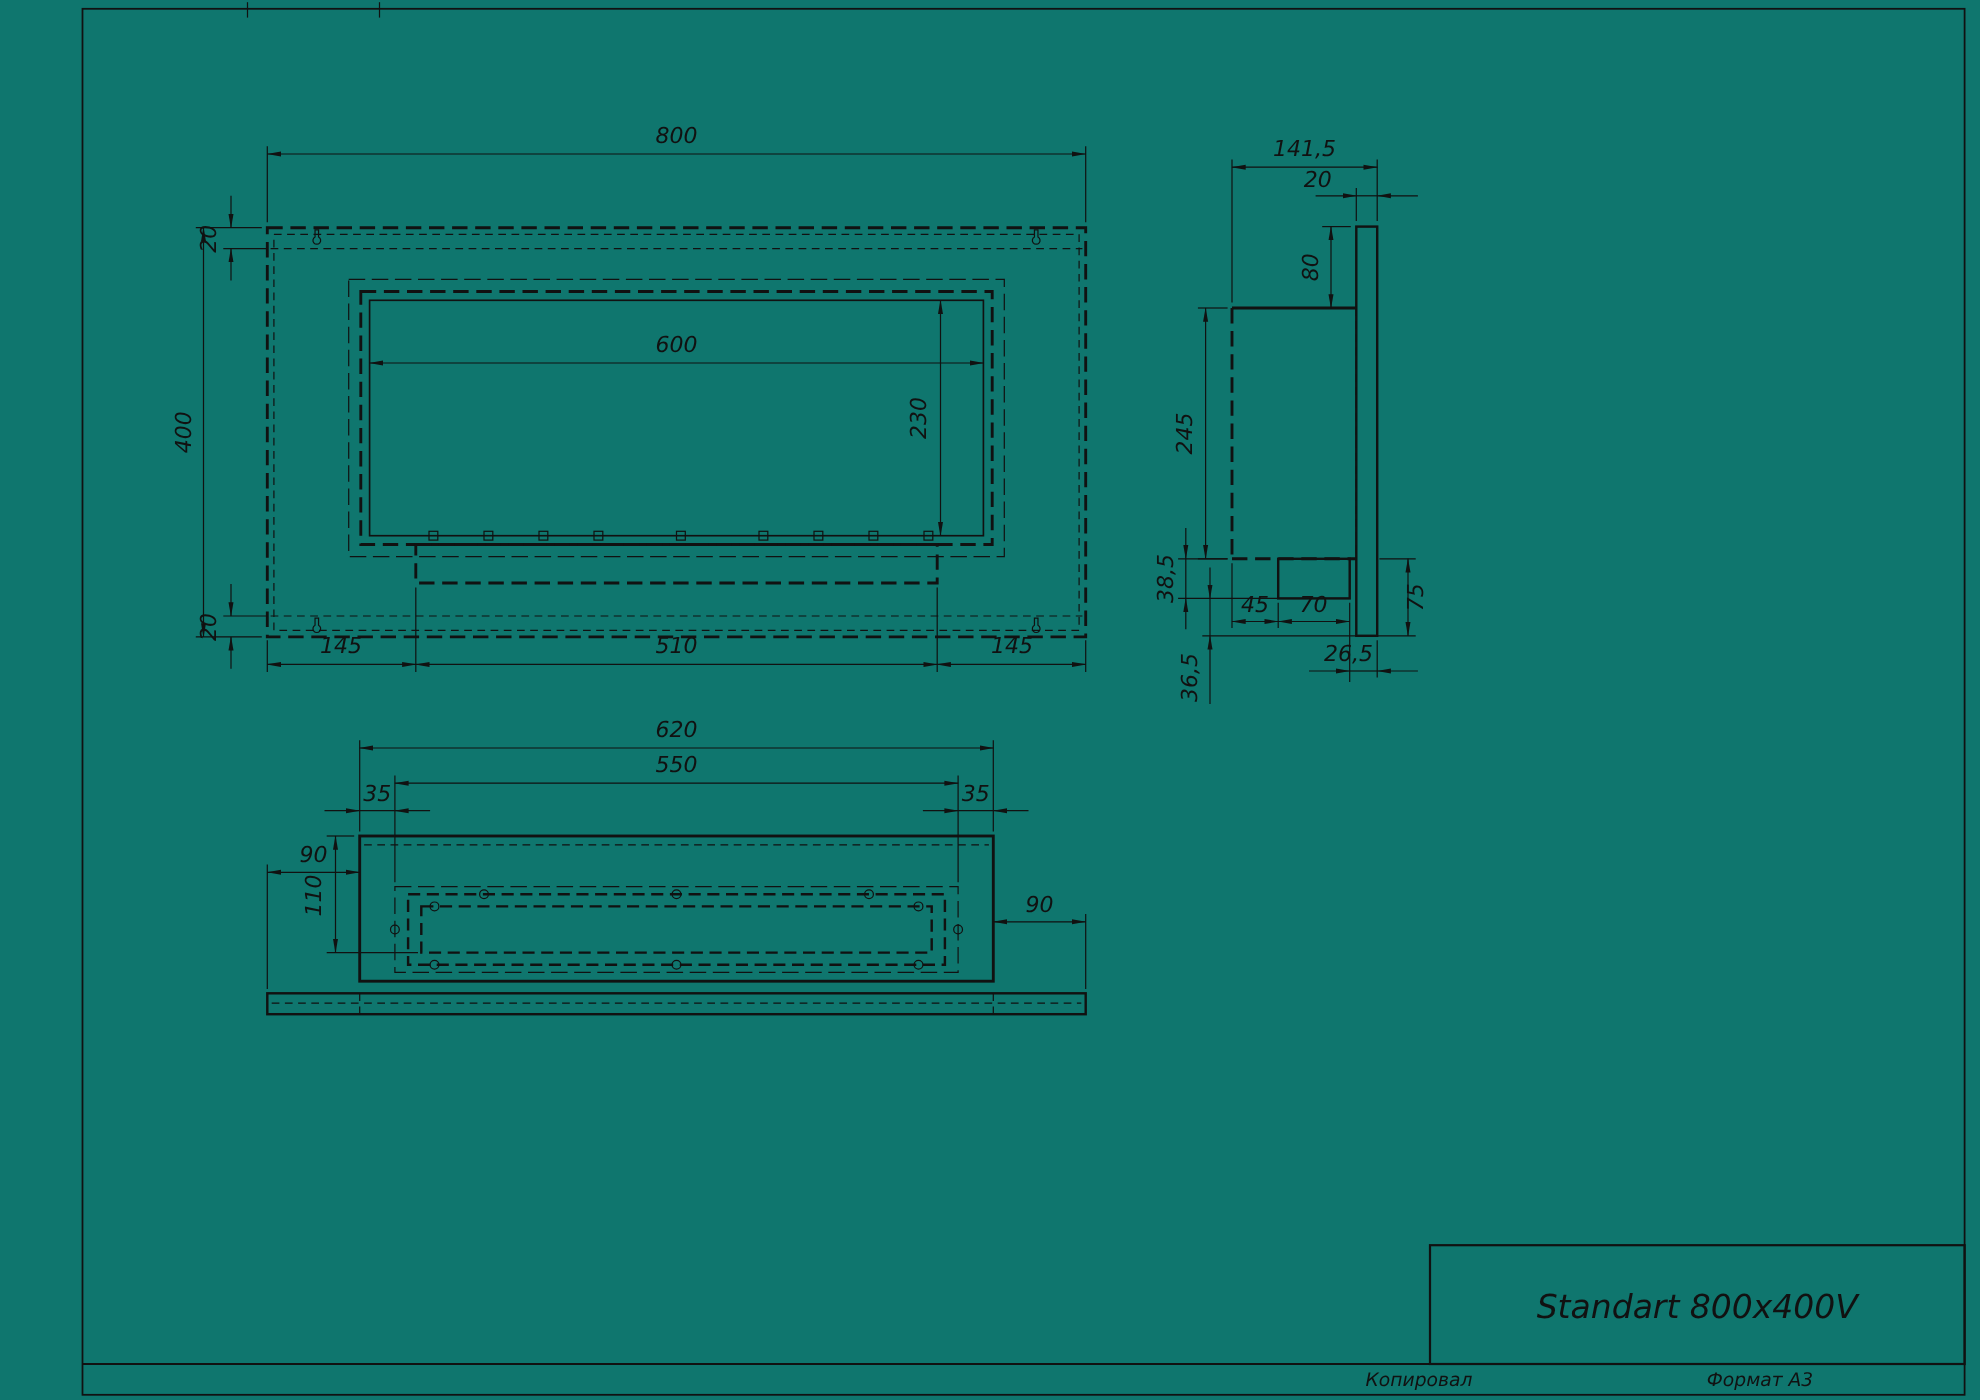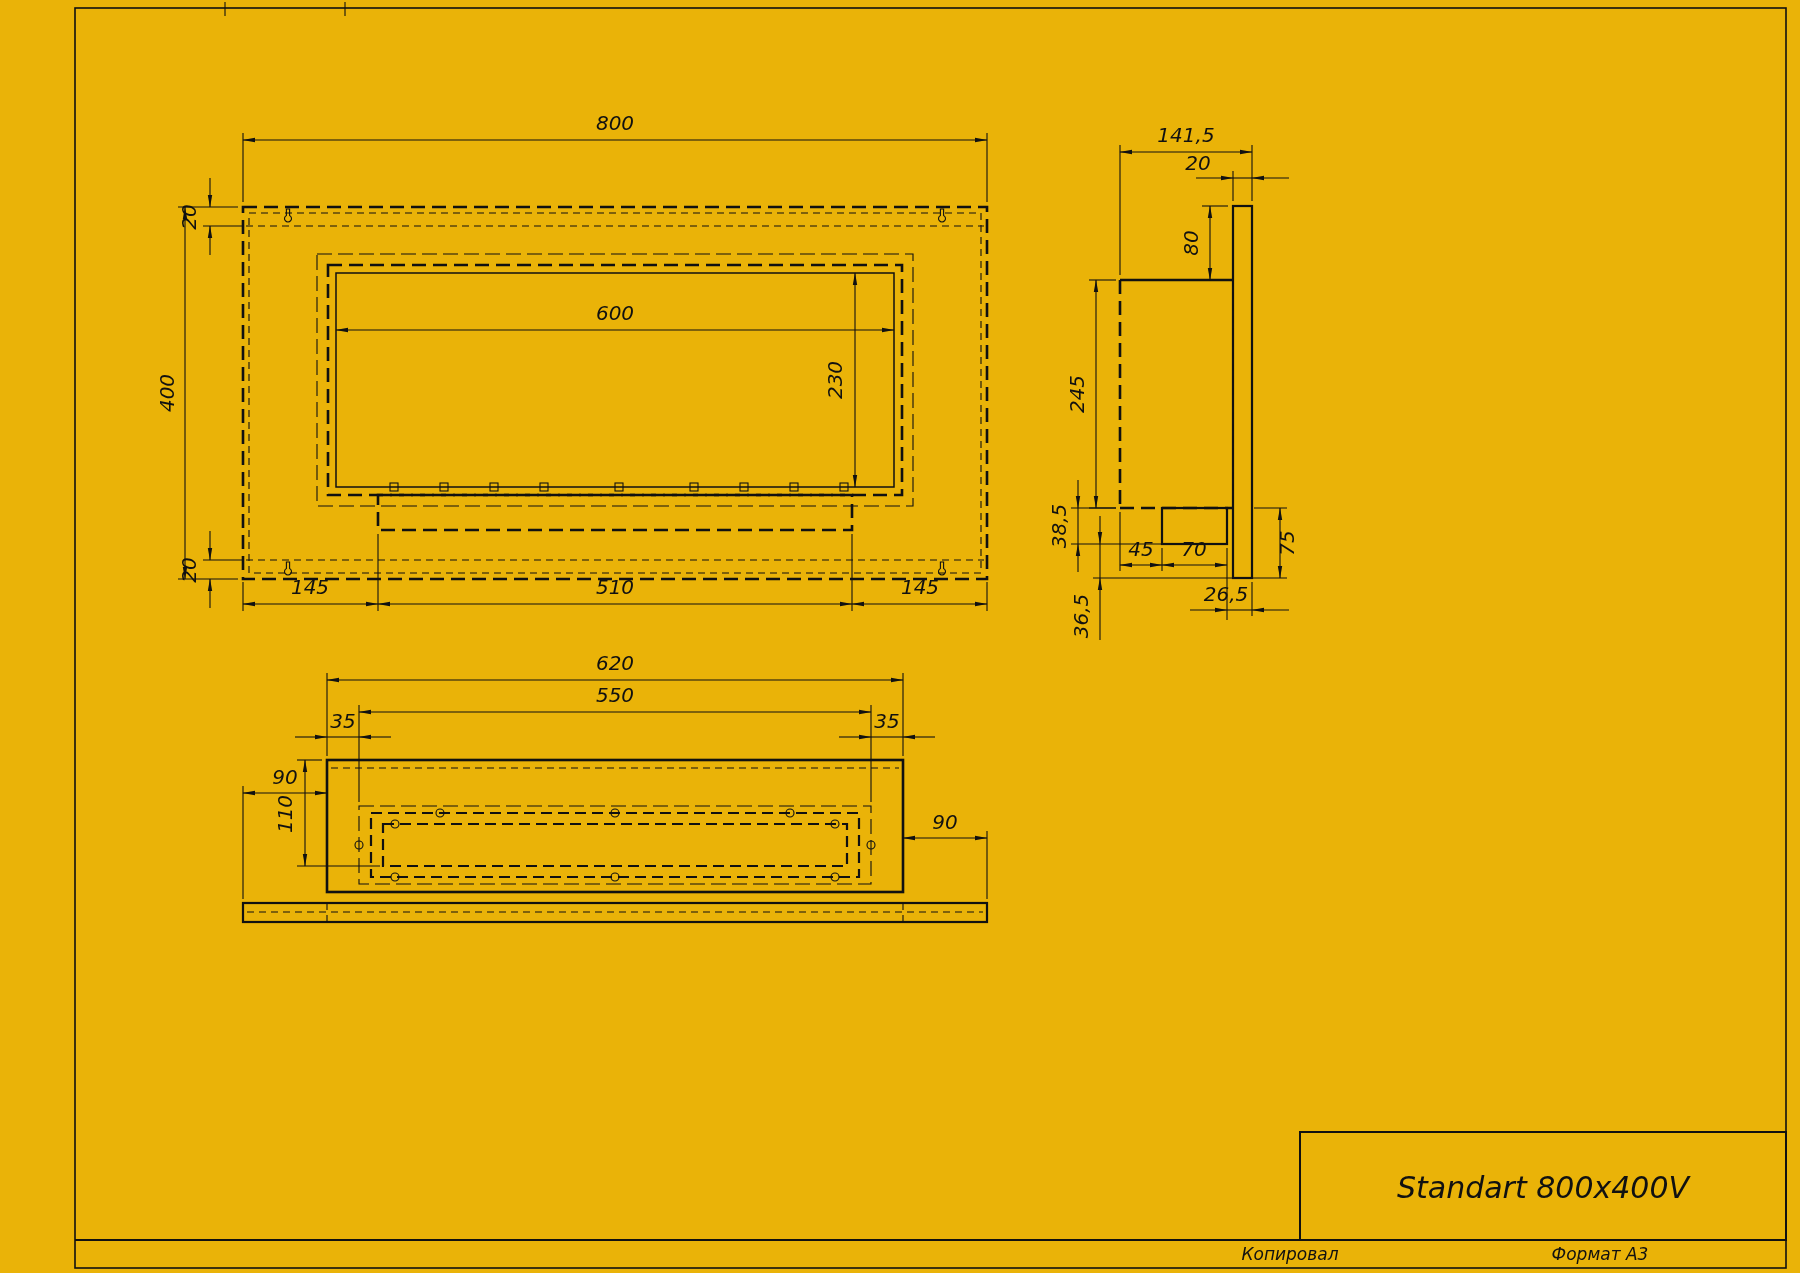--- a/index.html
+++ b/index.html
@@ -1,16 +1,16 @@
 <!DOCTYPE html>
 <html><head>
 <meta charset="utf-8">
 <style>
   html,body{margin:0;padding:0;background:#e8e8e8;}
-  .page{position:relative;width:1800px;height:1273px;background:#eab308;
+  .page{position:relative;width:1800px;height:1273px;background:#0f766e;
         font-family:"DejaVu Sans",sans-serif;}
   svg{position:absolute;left:0;top:0;}
   text{font-family:"DejaVu Sans",sans-serif;font-style:italic;fill:#111;}
   .dim{font-size:20px;}
   .big{font-size:30px;}
   .small{font-size:17px;}
   .thin{stroke:#111;stroke-width:1.1;fill:none;}
   .thick{stroke:#111;stroke-width:2.6;fill:none;}
   .med{stroke:#111;stroke-width:2.2;fill:none;}
   .dthick{stroke:#111;stroke-width:2.6;fill:none;stroke-dasharray:14 7;}

